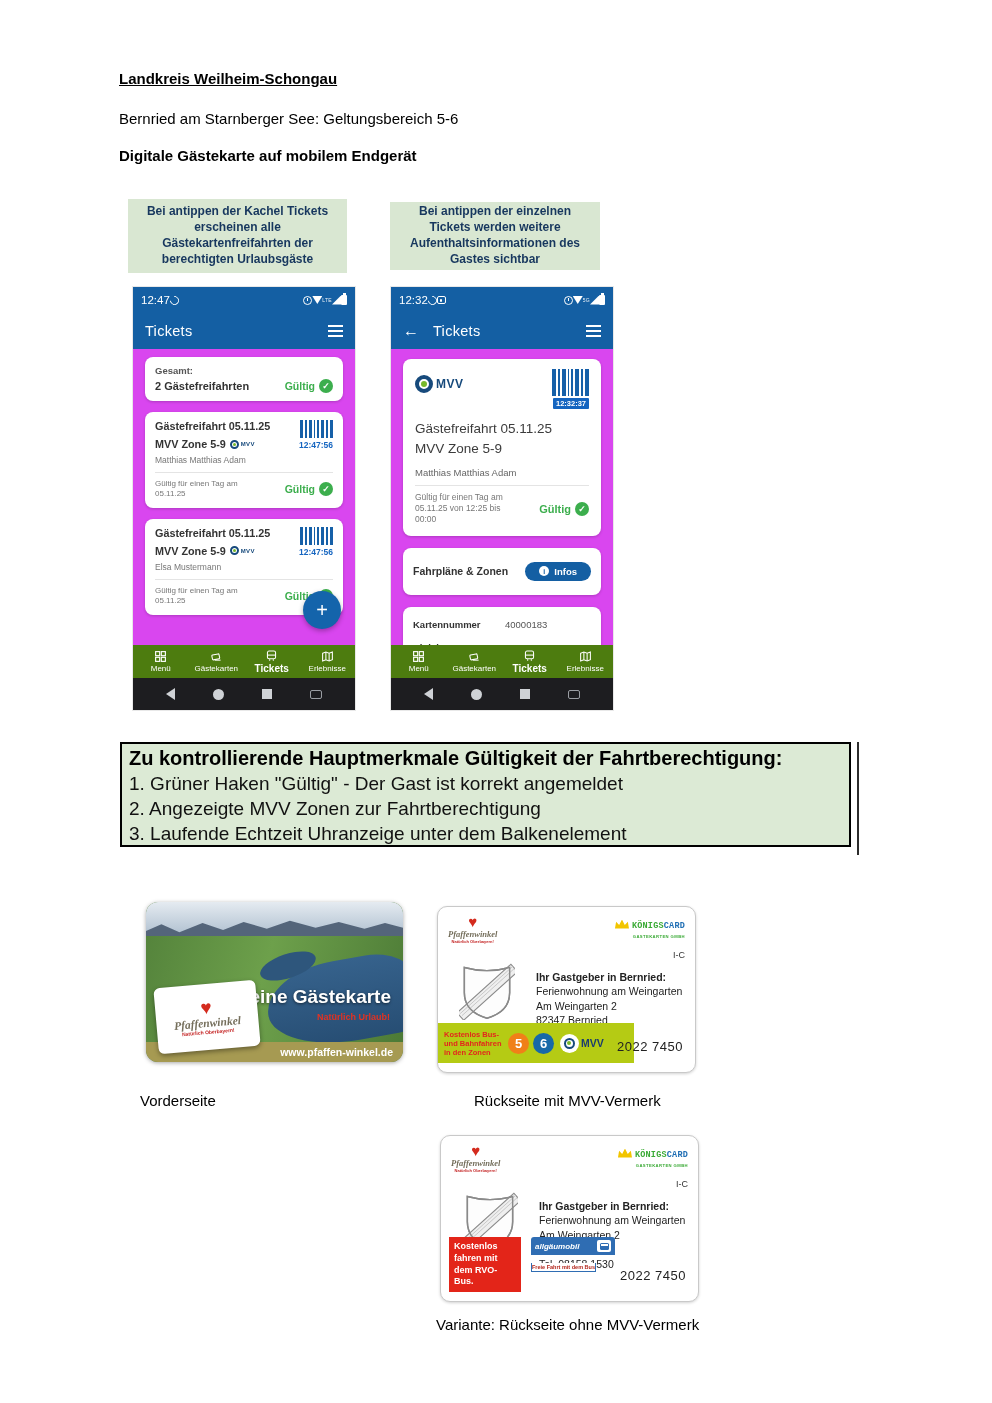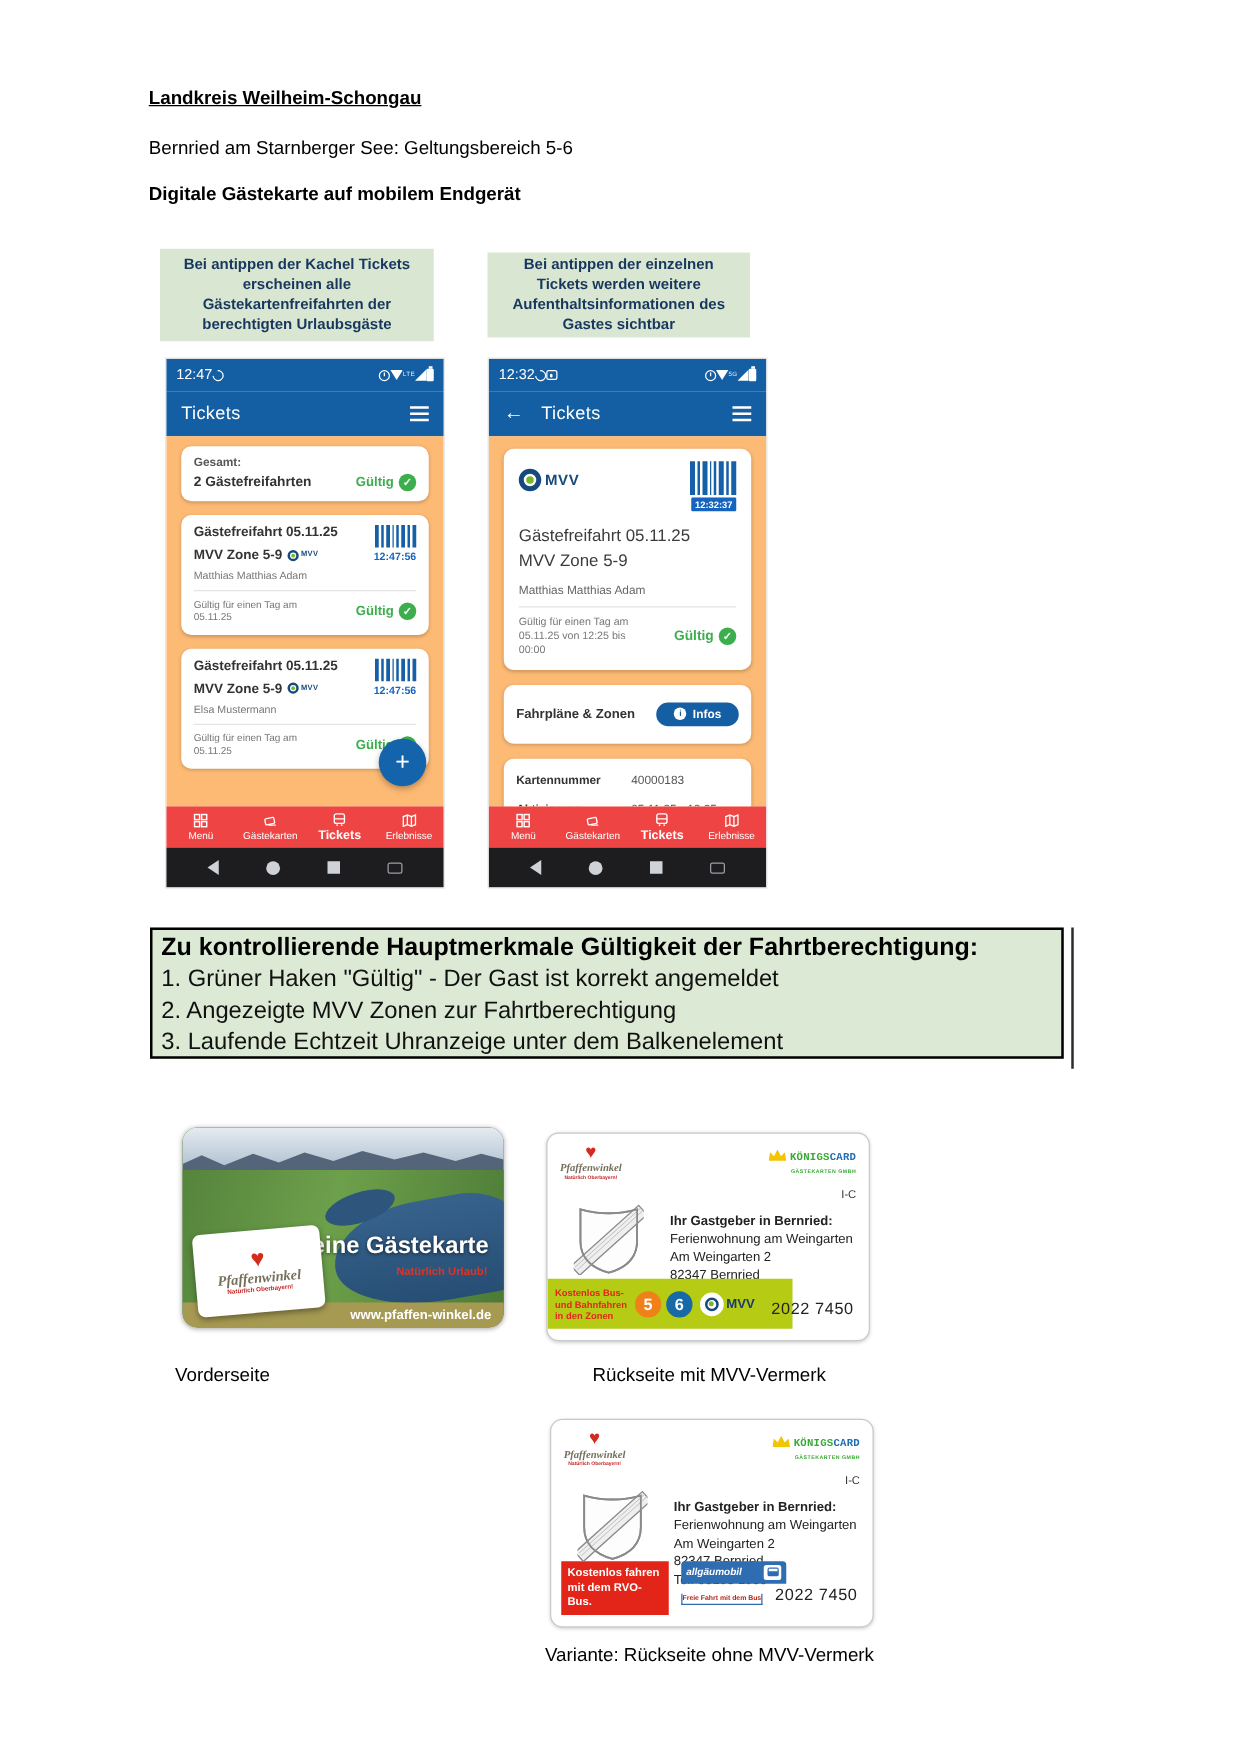--- a/index.html
+++ b/index.html
@@ -37,21 +37,21 @@
   .sb-signal { width: 9px; height: 9px; background: #fff; clip-path: polygon(0 100%, 100% 0, 100% 100%); }
   .sb-batt { width: 6px; height: 10px; background: #fff; border-radius: 1px; position: relative; }
   .sb-batt::before { content:""; position:absolute; top:-2px; left:1.5px; width:3px; height:2px; background:#fff; }
 
   .appbar { height: 36px; background: #145fa3; color: #fff; display: flex; align-items: center; padding: 0 12px; gap: 14px; flex: 0 0 auto; }
   .appbar-title { font-size: 14.5px; letter-spacing: .3px; }
   .back-arrow { font-size: 16px; line-height: 1; cursor: pointer; }
   .hamburger { margin-left: auto; display: flex; flex-direction: column; gap: 3px; cursor: pointer; }
   .hamburger i { display: block; width: 15px; height: 2.2px; background: #fff; }
 
-  .phone-body { flex: 1 1 auto; background: #fdba74; position: relative; padding: 8px 12px 0; overflow: hidden; }
+  .phone-body { flex: 1 1 auto; background: #d946ef; position: relative; padding: 8px 12px 0; overflow: hidden; }
 
   .card { background: #fff; border-radius: 8px; box-shadow: 0 1px 3px rgba(0,0,0,.2); padding: 8px 10px; }
 
   .summary-card .sum-label { font-size: 9.5px; color: #555; font-weight: 600; margin-bottom: 3px; }
   .sum-row { display: flex; justify-content: space-between; align-items: center; }
   .sum-value { font-size: 11px; font-weight: 700; color: #333; }
 
   .status { display: flex; align-items: center; gap: 4px; }
   .status-text { color: #3cae4d; font-weight: 700; font-size: 10.5px; }
   .check { width: 14px; height: 14px; border-radius: 50%; background: #3cae4d; color: #fff; font-size: 9px;
@@ -79,21 +79,21 @@
 
   .mvv-mini { display: inline-flex; align-items: center; gap: 2px; }
   .mvv-ring { width: 9px; height: 9px; border: 2px solid #174a7c; border-radius: 50%; position: relative; display: inline-block; }
   .mvv-ring::after { content:""; position:absolute; left:1px; top:1px; width:3px; height:3px; border-radius:50%; background:#76b82a; }
   .mvv-word { font-size: 6px; font-weight: 800; color: #174a7c; letter-spacing: .3px; }
 
   .fab { position: absolute; right: 14px; bottom: 16px; width: 38px; height: 38px; border-radius: 50%;
          background: #1464ab; color: #fff; font-size: 20px; border: none; box-shadow: 0 2px 5px rgba(0,0,0,.3);
          display: flex; align-items: center; justify-content: center; cursor: pointer; }
 
-  .bottomnav { height: 33px; background: #ef4444; display: flex; align-items: center; flex: 0 0 auto; }
+  .bottomnav { height: 33px; background: #4d7c0f; display: flex; align-items: center; flex: 0 0 auto; }
   .nav-item { flex: 1; display: flex; flex-direction: column; align-items: center; justify-content: center; gap: 1px;
               color: #fff; font-size: 8px; cursor: pointer; }
   .nav-item svg { width: 13px; height: 13px; }
   .nav-item.active span { font-size: 10px; font-weight: 700; }
 
   .androidnav { height: 32px; background: #1d1d20; display: flex; align-items: center; justify-content: center; gap: 38px; flex: 0 0 auto; }
   .an-back { width: 0; height: 0; border-top: 6px solid transparent; border-bottom: 6px solid transparent; border-right: 9px solid #cfd2d6; cursor: pointer; }
   .an-home { width: 11px; height: 11px; border-radius: 50%; background: #cfd2d6; cursor: pointer; }
   .an-square { width: 10px; height: 10px; background: #cfd2d6; cursor: pointer; }
   .an-extra { width: 12px; height: 9px; border: 1.5px solid #9a9da3; border-radius: 2px; cursor: pointer; }
@@ -186,21 +186,21 @@
                  display: flex; align-items: center; justify-content: center; flex: 0 0 auto; }
   .zone-orange { background: #f08018; }
   .zone-blue { background: #1769a8; }
   .mvv-badge { display: flex; align-items: center; gap: 2px; margin-left: 2px; }
   .mvv-badge-circle { width: 19px; height: 19px; border-radius: 50%; background: #fff; display: flex; align-items: center; justify-content: center; }
   .mvv-ring-bar { width: 11px; height: 11px; border: 2.5px solid #174a7c; border-radius: 50%; position: relative; display: inline-block; }
   .mvv-ring-bar::after { content:""; position:absolute; left:1px; top:1px; width:4px; height:4px; border-radius:50%; background:#76b82a; }
   .mvv-word-bar { font-size: 10.5px; font-weight: 800; color: #1b3c6e; }
 
   .bc-bar-plain { position: absolute; left: 8px; bottom: 9px; display: flex; align-items: flex-start; gap: 10px; }
-  .rvo-box { background: #e32519; color: #fff; font-size: 9px; font-weight: 800; width: 86px; padding: 4px 5px; line-height: 1.3; }
+  .rvo-box { background: #e32519; color: #fff; font-size: 9px; font-weight: 800; width: 72px; padding: 4px 5px; line-height: 1.3; }
   .am-badge { width: 84px; }
   .am-top { background: #2f6db3; border-radius: 3px 3px 0 0; padding: 3px 4px; display: flex; align-items: center; justify-content: space-between; }
   .am-title { color: #fff; font-size: 8px; font-weight: 800; font-style: italic; }
   .am-bus { width: 14px; height: 12px; background: #fff; border-radius: 2px; display: flex; align-items: center; justify-content: center; }
   .am-bus-body { width: 9px; height: 7px; background: #2f6db3; border-radius: 1.5px; position: relative; }
   .am-bus-body::after { content:""; position: absolute; left: 1px; top: 1px; width: 7px; height: 2px; background: #fff; }
   .am-bottom { background: #fff; border: 1px solid #2f6db3; border-top: none; text-align: center;
                font-size: 5.5px; font-weight: 700; color: #b3261c; padding: 1px 0; }
 
   

